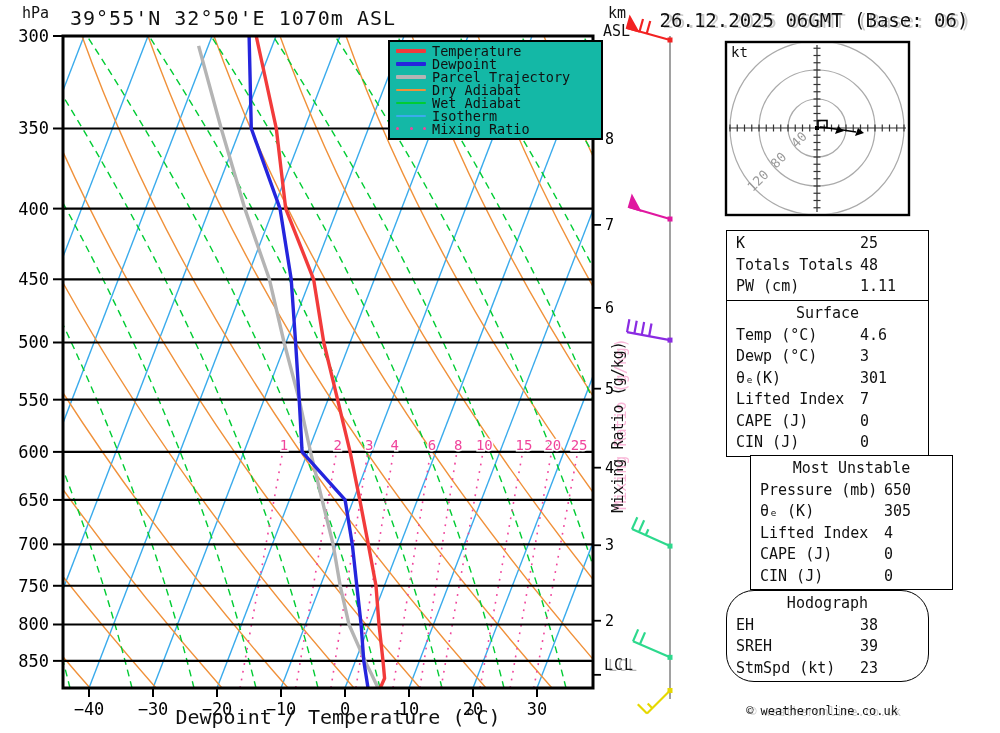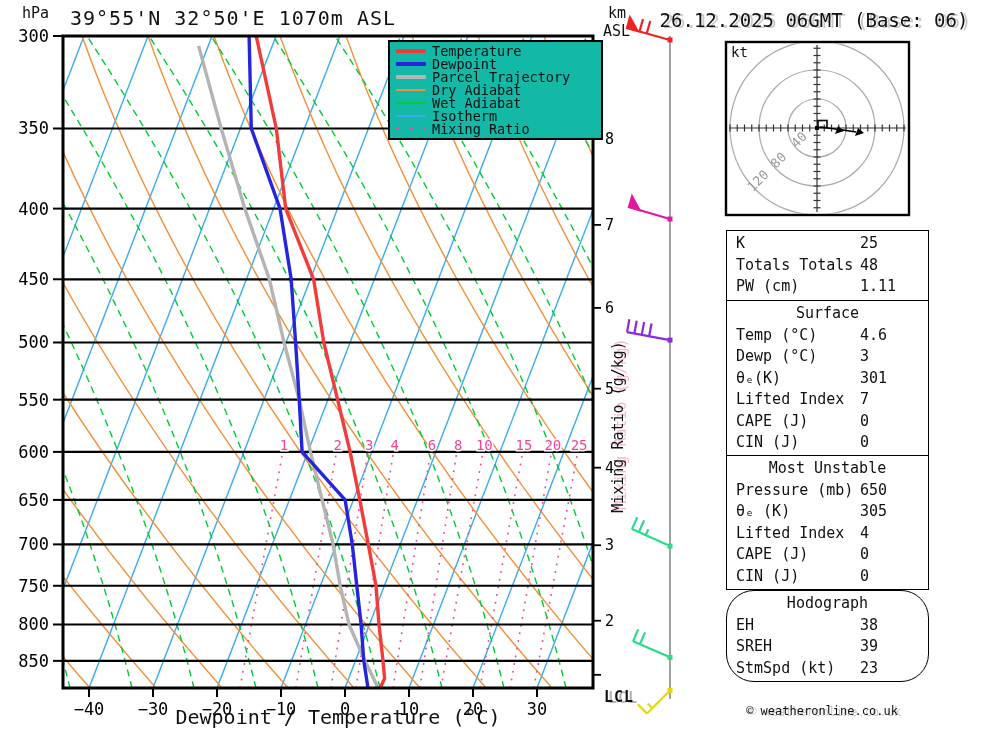--- a/index.html
+++ b/index.html
@@ -9,21 +9,21 @@
   .ghost{text-shadow:3px 1px 0 #c9c9c9;}
   #title{left:70px;top:6px;width:420px;text-align:left;font-size:20px;letter-spacing:1px;}
   #hpa{left:22px;top:4px;font-size:15px;}
   #km{left:608px;top:4px;font-size:15px;}
   #asl{left:603px;top:22px;font-size:15px;}
   #date{left:630px;top:9px;width:368px;text-align:center;font-size:19px;}
   #kt{left:731px;top:44px;font-size:14px;}
   #mixlabel{left:488px;top:418px;width:260px;text-align:center;font-size:15px;
             transform:rotate(-90deg);transform-origin:center;color:#111;
             text-shadow:3px 3px 0 #f9b6d8;}
-  #lcl{left:604px;top:688px;font-size:15px;text-shadow:4px 1px 0 #b5b5b5;letter-spacing:1px;font-weight:bold;}
+  #lcl{left:604px;top:656px;font-size:15px;text-shadow:4px 1px 0 #b5b5b5;letter-spacing:1px;}
   #xlabel{left:108px;top:705px;width:460px;text-align:center;font-size:20px;}
   #copyright{left:672px;top:704px;width:300px;text-align:center;font-size:12px;}
   #legend{left:388px;top:40px;width:205px;background:#14b8a6;border:2px solid #000;padding:2px 0 3px 6px;}
   .lrow{display:flex;align-items:center;height:13px;}
   .lswatch{width:30px;margin-right:6px;flex:0 0 30px;display:flex;align-items:center;justify-content:space-between;}
   .lbar{width:30px;border-radius:1px;}
   .ldot{width:3px;height:3px;border-radius:50%;}
   .llabel{font-size:13.5px;white-space:nowrap;}
   .panel{position:absolute;left:726px;width:201px;background:#fff;border:1.5px solid #000;
          font-size:15px;padding:2px 0;}
@@ -405,21 +405,21 @@
         </div>
         <div class="prow">
           <div class="plab">CAPE (J)</div>
           <div class="pval">0</div>
         </div>
         <div class="prow">
           <div class="plab">CIN (J)</div>
           <div class="pval">0</div>
         </div>
       </div>
-      <div class="panel" style="top: 455px;">
+      <div class="panel" style="top: 455px; margin-left: 24px;">
         <div class="ptitle">Most Unstable</div>
         <div class="prow">
           <div class="plab">Pressure (mb)</div>
           <div class="pval">650</div>
         </div>
         <div class="prow">
           <div class="plab">θₑ (K)</div>
           <div class="pval">305</div>
         </div>
         <div class="prow">

